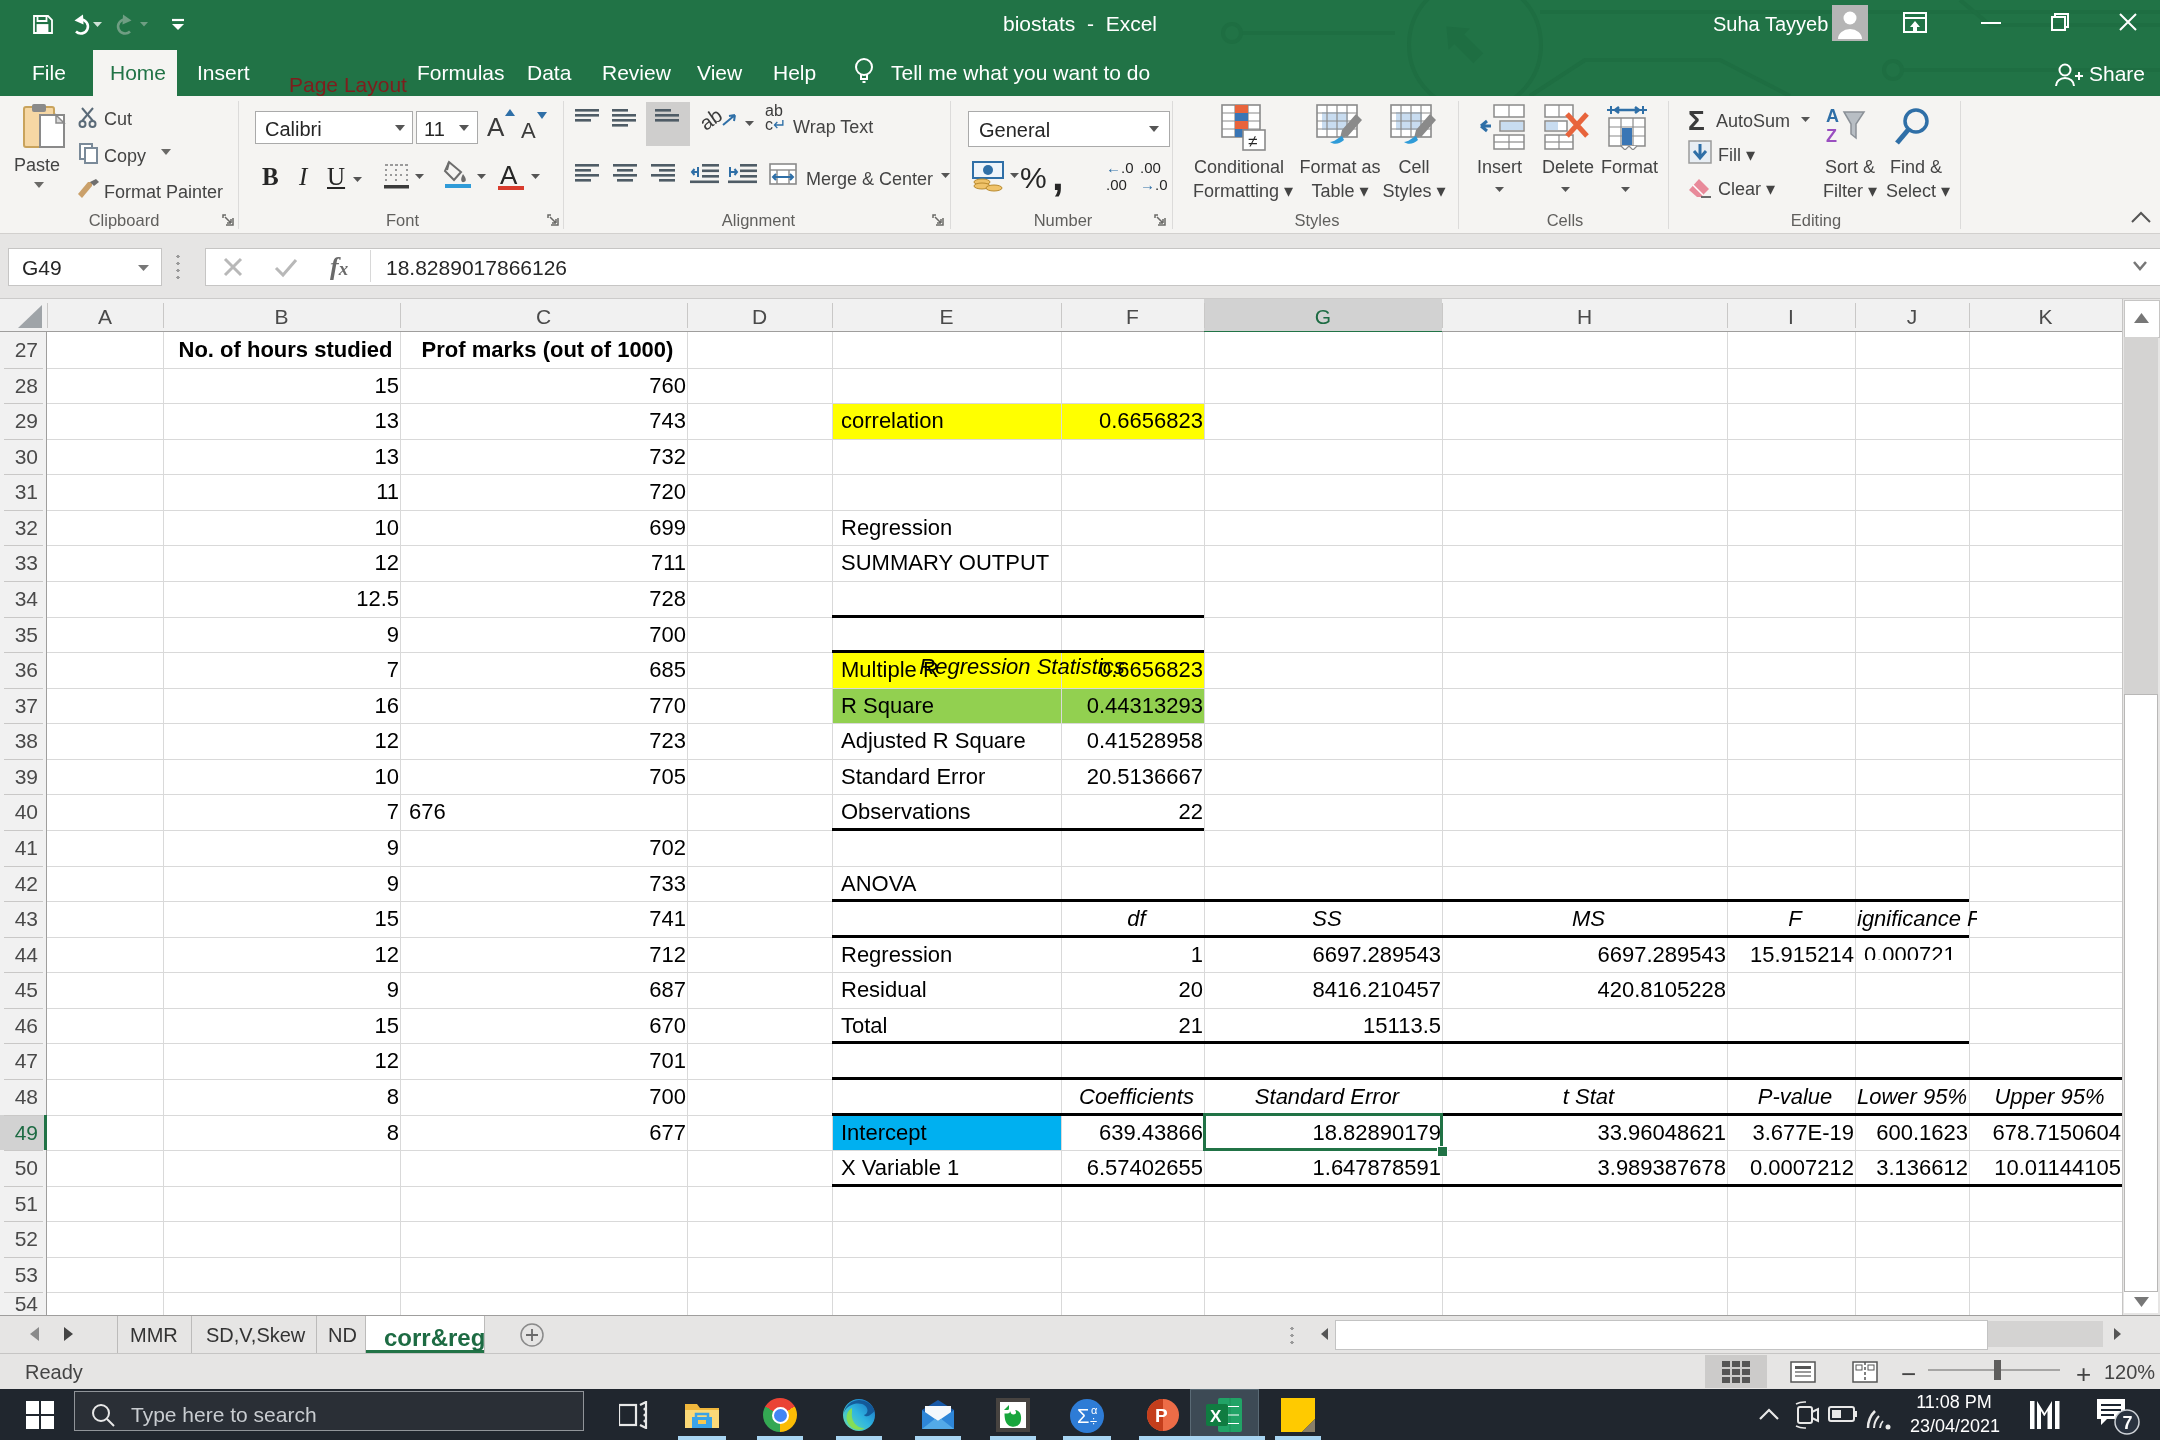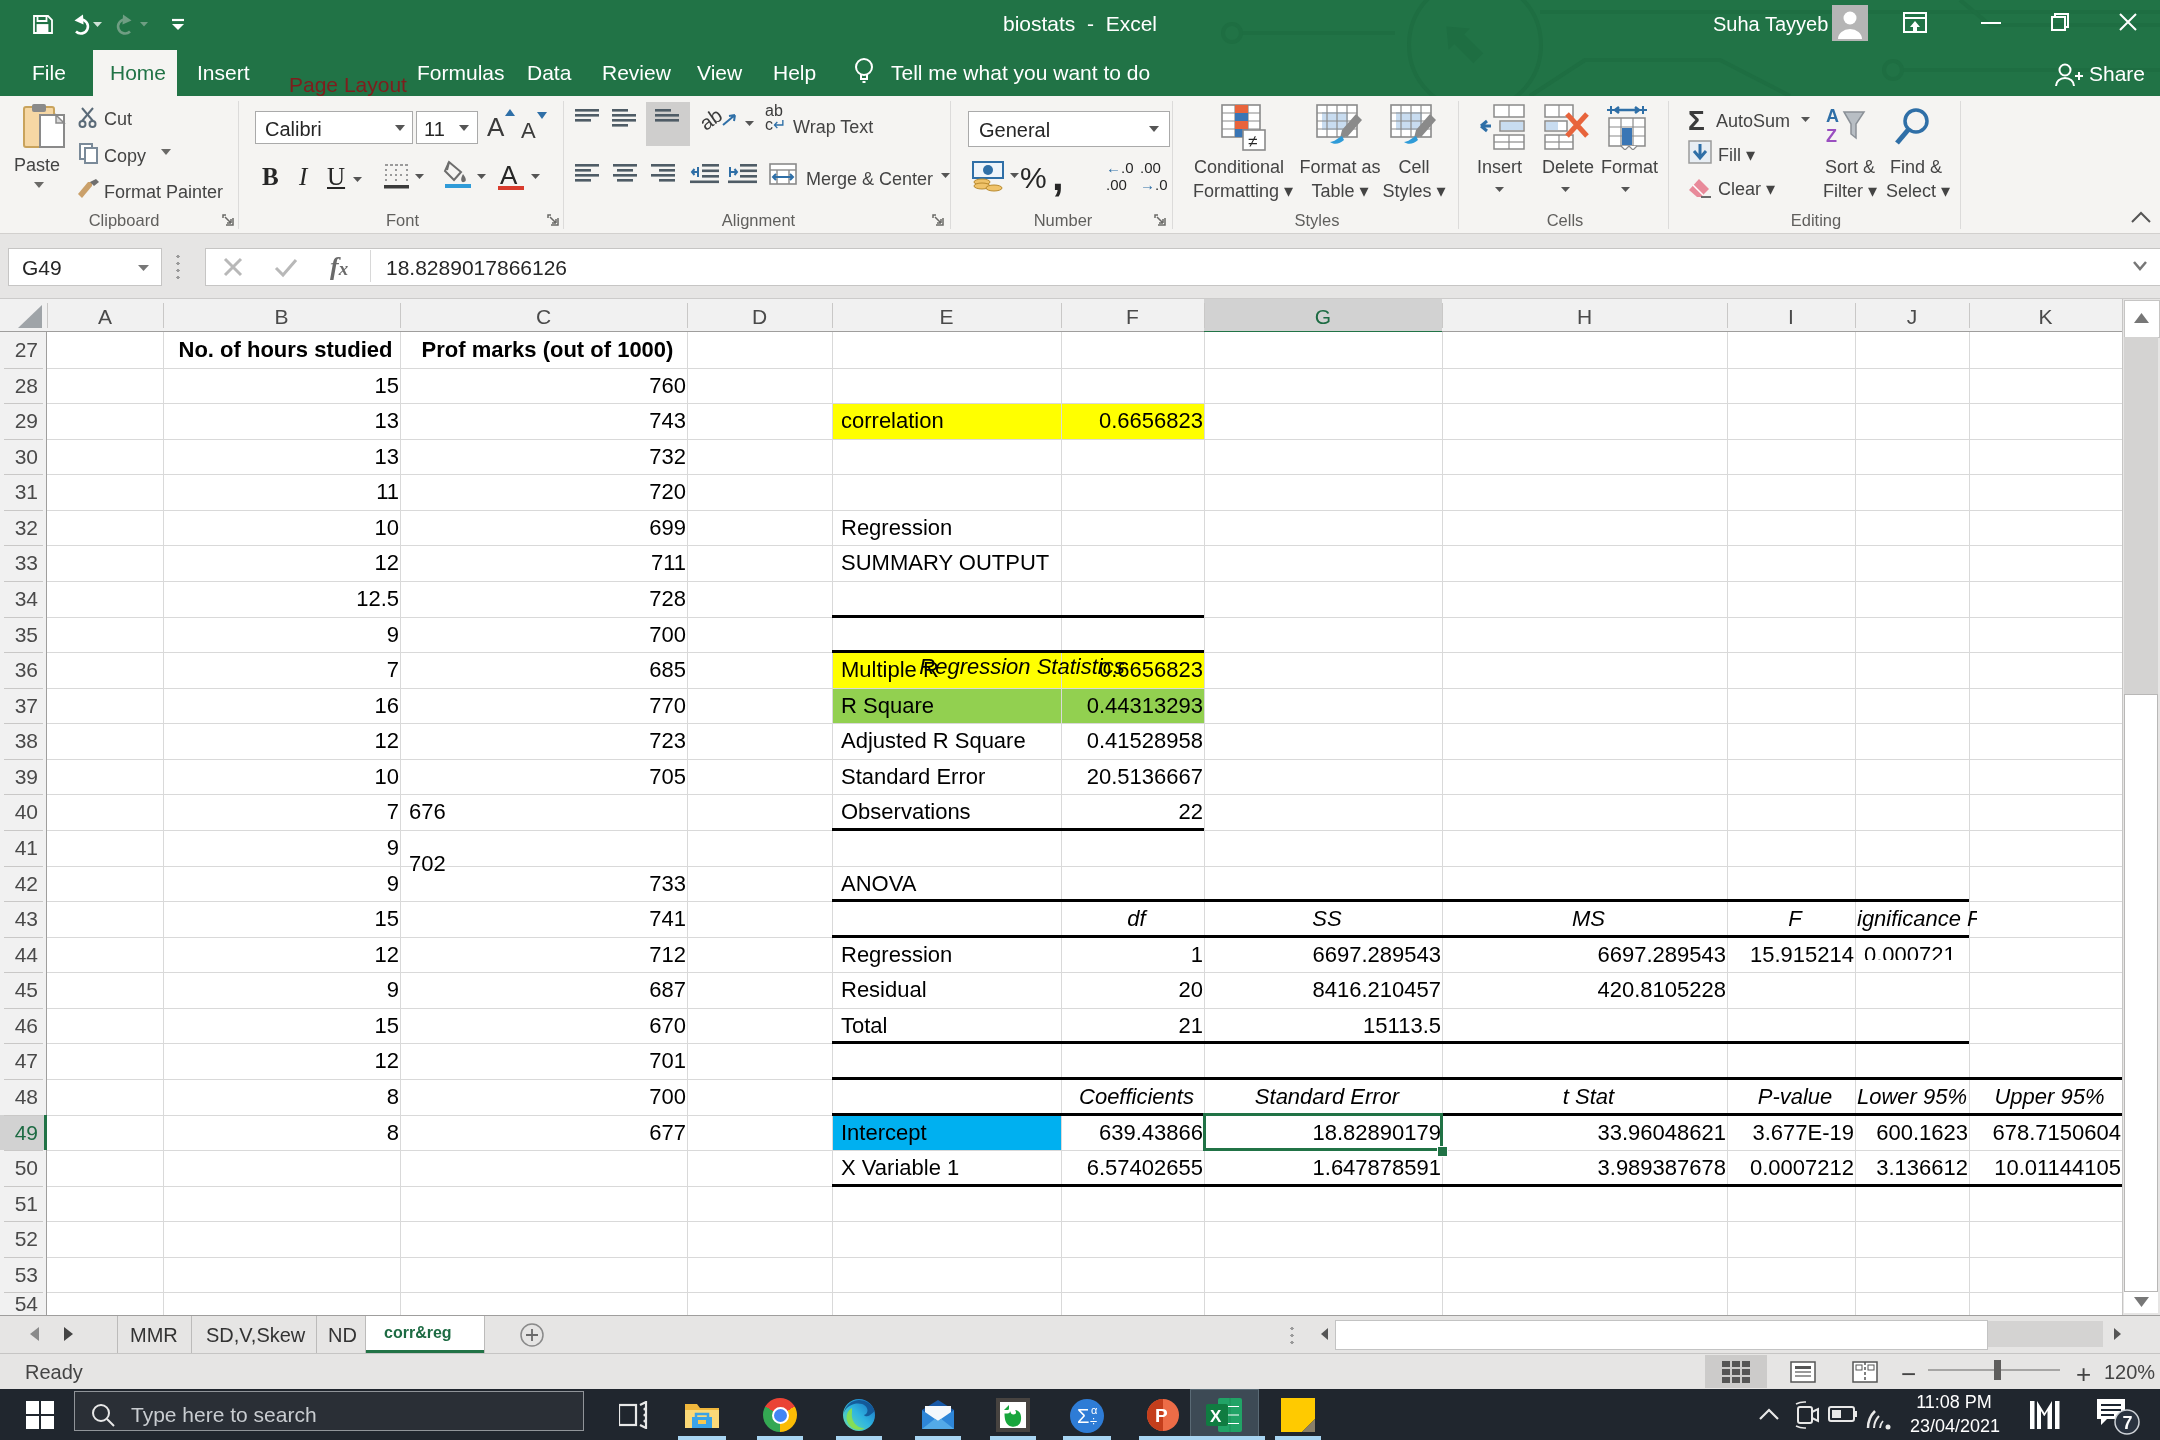--- a/index.html
+++ b/index.html
@@ -648,21 +648,21 @@
 <div class="cell" style="left:401px;top:653px;width:277px;height:34px;line-height:34px;text-align:right;padding-left:8px;padding-right:1px;color:#000;">685</div>
 <div class="cell" style="left:164px;top:689px;width:227px;height:33px;line-height:33px;text-align:right;padding-left:8px;padding-right:1px;color:#000;">16</div>
 <div class="cell" style="left:401px;top:689px;width:277px;height:33px;line-height:33px;text-align:right;padding-left:8px;padding-right:1px;color:#000;">770</div>
 <div class="cell" style="left:164px;top:724px;width:227px;height:34px;line-height:34px;text-align:right;padding-left:8px;padding-right:1px;color:#000;">12</div>
 <div class="cell" style="left:401px;top:724px;width:277px;height:34px;line-height:34px;text-align:right;padding-left:8px;padding-right:1px;color:#000;">723</div>
 <div class="cell" style="left:164px;top:760px;width:227px;height:33px;line-height:33px;text-align:right;padding-left:8px;padding-right:1px;color:#000;">10</div>
 <div class="cell" style="left:401px;top:760px;width:277px;height:33px;line-height:33px;text-align:right;padding-left:8px;padding-right:1px;color:#000;">705</div>
 <div class="cell" style="left:164px;top:795px;width:227px;height:34px;line-height:34px;text-align:right;padding-left:8px;padding-right:1px;color:#000;">7</div>
 <div class="cell" style="left:401px;top:795px;width:277px;height:34px;line-height:34px;text-align:left;padding-left:8px;padding-right:1px;color:#000;">676</div>
 <div class="cell" style="left:164px;top:831px;width:227px;height:34px;line-height:34px;text-align:right;padding-left:8px;padding-right:1px;color:#000;">9</div>
-<div class="cell" style="left:401px;top:831px;width:277px;height:34px;line-height:34px;padding-left:8px;padding-right:1px;color:#000;margin-top:16px;">702</div>
+<div class="cell" style="left:401px;top:831px;width:277px;height:34px;line-height:34px;text-align:right;padding-left:8px;padding-right:1px;color:#000;">702</div>
 <div class="cell" style="left:164px;top:867px;width:227px;height:33px;line-height:33px;text-align:right;padding-left:8px;padding-right:1px;color:#000;">9</div>
 <div class="cell" style="left:401px;top:867px;width:277px;height:33px;line-height:33px;text-align:right;padding-left:8px;padding-right:1px;color:#000;">733</div>
 <div class="cell" style="left:164px;top:902px;width:227px;height:34px;line-height:34px;text-align:right;padding-left:8px;padding-right:1px;color:#000;">15</div>
 <div class="cell" style="left:401px;top:902px;width:277px;height:34px;line-height:34px;text-align:right;padding-left:8px;padding-right:1px;color:#000;">741</div>
 <div class="cell" style="left:164px;top:938px;width:227px;height:33px;line-height:33px;text-align:right;padding-left:8px;padding-right:1px;color:#000;">12</div>
 <div class="cell" style="left:401px;top:938px;width:277px;height:33px;line-height:33px;text-align:right;padding-left:8px;padding-right:1px;color:#000;">712</div>
 <div class="cell" style="left:164px;top:973px;width:227px;height:34px;line-height:34px;text-align:right;padding-left:8px;padding-right:1px;color:#000;">9</div>
 <div class="cell" style="left:401px;top:973px;width:277px;height:34px;line-height:34px;text-align:right;padding-left:8px;padding-right:1px;color:#000;">687</div>
 <div class="cell" style="left:164px;top:1009px;width:227px;height:33px;line-height:33px;text-align:right;padding-left:8px;padding-right:1px;color:#000;">15</div>
 <div class="cell" style="left:401px;top:1009px;width:277px;height:33px;line-height:33px;text-align:right;padding-left:8px;padding-right:1px;color:#000;">670</div>
@@ -746,21 +746,21 @@
     <path d="M38 1 l9 7 -9 7 Z" fill="#444"></path>
   </svg>
 <div class="ab" style="left:117px;top:1316px;width:1px;height:37px;background:#bcbbba;"></div>
 <div class="ab" style="left:130px;top:1324px;font-size:20px;color:#333;">MMR</div>
 <div class="ab" style="left:191px;top:1316px;width:1px;height:37px;background:#bcbbba;"></div>
 <div class="ab" style="left:206px;top:1324px;font-size:20px;color:#333;">SD,V,Skew</div>
 <div class="ab" style="left:316px;top:1316px;width:1px;height:37px;background:#bcbbba;"></div>
 <div class="ab" style="left:328px;top:1324px;font-size:20px;color:#333;">ND</div>
 <div class="ab" style="left:365px;top:1316px;width:1px;height:37px;background:#bcbbba;"></div>
 <div class="ab" style="left:366px;top:1316px;width:118px;height:34px;background:#fff;border-bottom:3px solid #217346;"></div>
-<div class="ab bd" style="left:384px;top:1324px;font-size:16px;color:#1d6b43;">corr&amp;reg</div>
+<div class="ab bd" style="left:384px;top:1324px;font-size:24px;color:#1d6b43;">corr&amp;reg</div>
 <div class="ab" style="left:484px;top:1316px;width:1px;height:37px;background:#bcbbba;"></div>
 <svg class="ab" style="left:519px;top:1322px" width="26" height="26">
     <circle cx="13" cy="13" r="11" fill="none" stroke="#8a8a8a" stroke-width="1.5"></circle>
     <path d="M13 7 v12 M7 13 h12" stroke="#6a6a6a" stroke-width="1.8"></path>
   </svg>
 <div class="ab" style="left:1290px;top:1325px;width:4px;height:20px;background-image:radial-gradient(circle,#9a9a9a 1.6px,transparent 1.8px);background-size:4px 7px;"></div>
 <svg class="ab" style="left:1317px;top:1326px" width="16" height="16">
     <path d="M11 2 L4 8 l7 6 Z" fill="#555"></path>
   </svg>
 <div class="ab" style="left:1335px;top:1321px;width:768px;height:26px;background:#d4d3d2;"></div>

